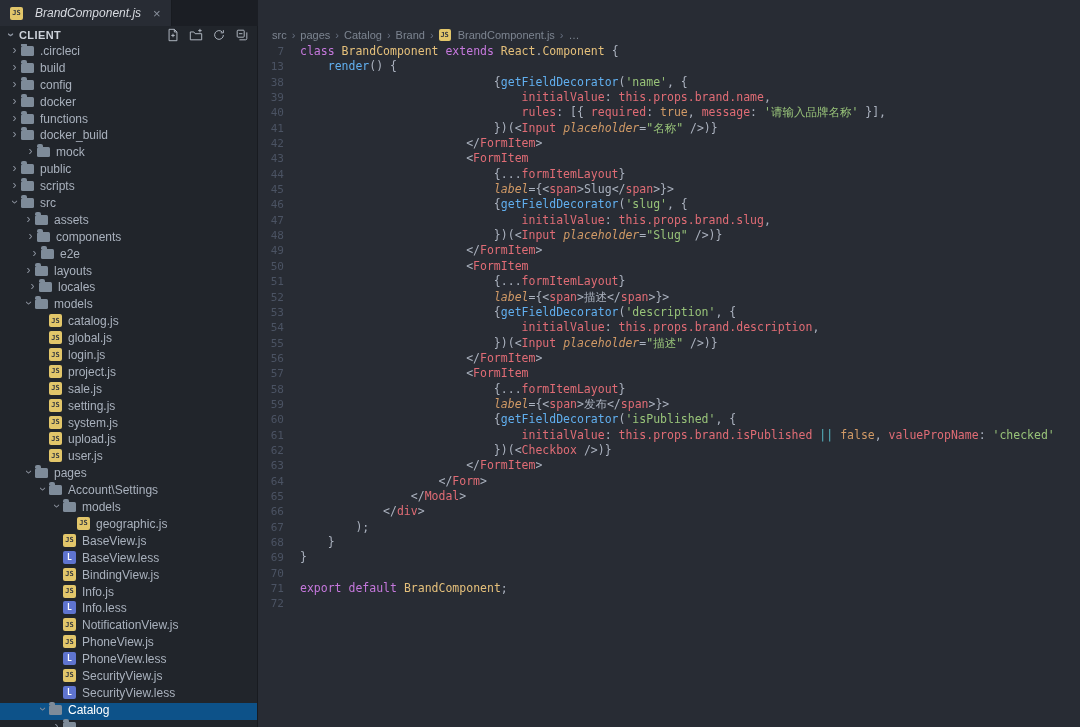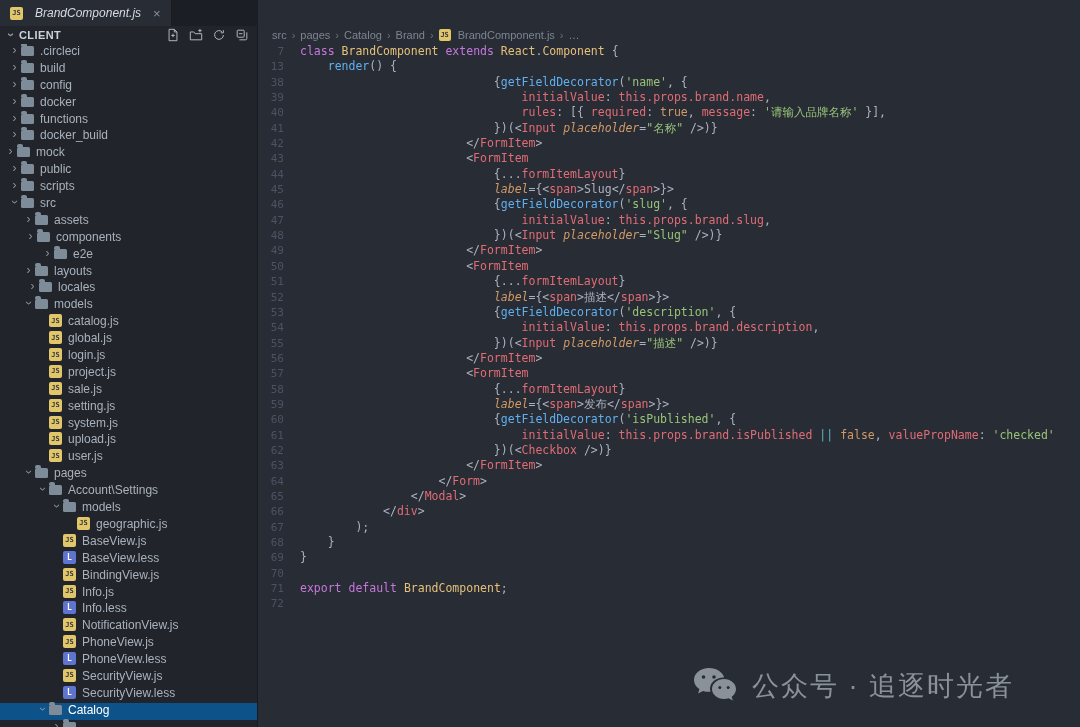--- a/index.html
+++ b/index.html
@@ -137,21 +137,21 @@
         <div class="trow" style="padding-left: 8px;">
           <span class="chev"></span>
           <span class="ficon"></span>
           <span class="tlabel">functions</span>
         </div>
         <div class="trow" style="padding-left: 8px;">
           <span class="chev"></span>
           <span class="ficon"></span>
           <span class="tlabel">docker_build</span>
         </div>
-        <div class="trow" style="padding-left: 4px;">
+        <div class="trow" style="padding-left: 24px;">
           <span class="chev"></span>
           <span class="ficon"></span>
           <span class="tlabel">mock</span>
         </div>
         <div class="trow" style="padding-left: 8px;">
           <span class="chev"></span>
           <span class="ficon"></span>
           <span class="tlabel">public</span>
         </div>
         <div class="trow" style="padding-left: 8px;">
@@ -167,21 +167,21 @@
         <div class="trow" style="padding-left: 22px;">
           <span class="chev"></span>
           <span class="ficon"></span>
           <span class="tlabel">assets</span>
         </div>
         <div class="trow" style="padding-left: 24px;">
           <span class="chev"></span>
           <span class="ficon"></span>
           <span class="tlabel">components</span>
         </div>
-        <div class="trow" style="padding-left: 28px; margin-left: 13px;">
+        <div class="trow" style="padding-left: 28px;">
           <span class="chev"></span>
           <span class="ficon"></span>
           <span class="tlabel">e2e</span>
         </div>
         <div class="trow" style="padding-left: 22px;">
           <span class="chev"></span>
           <span class="ficon"></span>
           <span class="tlabel">layouts</span>
         </div>
         <div class="trow" style="padding-left: 26px;">
@@ -370,30 +370,15 @@
         <div class="cline"><span class="lnum">65</span><span class="ctext"><span>                &lt;/</span><span class="tk-red">Modal</span><span>&gt;</span></span></div>
         <div class="cline"><span class="lnum">66</span><span class="ctext"><span>            &lt;/</span><span class="tk-red">div</span><span>&gt;</span></span></div>
         <div class="cline"><span class="lnum">67</span><span class="ctext"><span>        );</span></span></div>
         <div class="cline"><span class="lnum">68</span><span class="ctext"><span>    }</span></span></div>
         <div class="cline"><span class="lnum">69</span><span class="ctext"><span>}</span></span></div>
         <div class="cline"><span class="lnum">70</span><span class="ctext"></span></div>
         <div class="cline"><span class="lnum">71</span><span class="ctext"><span class="tk-kw">export</span><span> </span><span class="tk-kw">default</span><span> </span><span class="tk-cls">BrandComponent</span><span>;</span></span></div>
         <div class="cline"><span class="lnum">72</span><span class="ctext"></span></div>
       </div>
 
-    <div class="watermark">
-      <svg width="46" height="38" viewBox="0 0 46 38">
-        <g fill="#99a0a8">
-          <path d="M17 1C8.7 1 2 6.3 2 12.9c0 3.7 2.1 7 5.4 9.2l-1.3 4.3 4.9-2.5c1.9.6 3.9.9 6 .9.5 0 1 0 1.5-.1-.3-1-.5-2-.5-3.1 0-6.2 6-11.2 13.4-11.2h.7C30.8 5.2 24.5 1 17 1z"></path>
-          <path d="M44 22.1c0-5.5-5.4-10-12-10s-12 4.5-12 10 5.4 10 12 10c1.6 0 3.2-.3 4.6-.8l4.2 2.1-1.1-3.6c2.6-1.9 4.3-4.6 4.3-7.7z"></path>
-        </g>
-        <g fill="#282c34">
-          <circle cx="11.5" cy="10" r="1.8"></circle>
-            <circle cx="22" cy="10" r="1.8"></circle>
-          <circle cx="27.8" cy="20.5" r="1.5"></circle>
-            <circle cx="36.2" cy="20.5" r="1.5"></circle>
-        </g>
-      </svg>
-      <span class="watermark-text">公众号 · 追逐时光者</span>
-    </div>
   </div>
 
 </div>
 
 </body></html>

